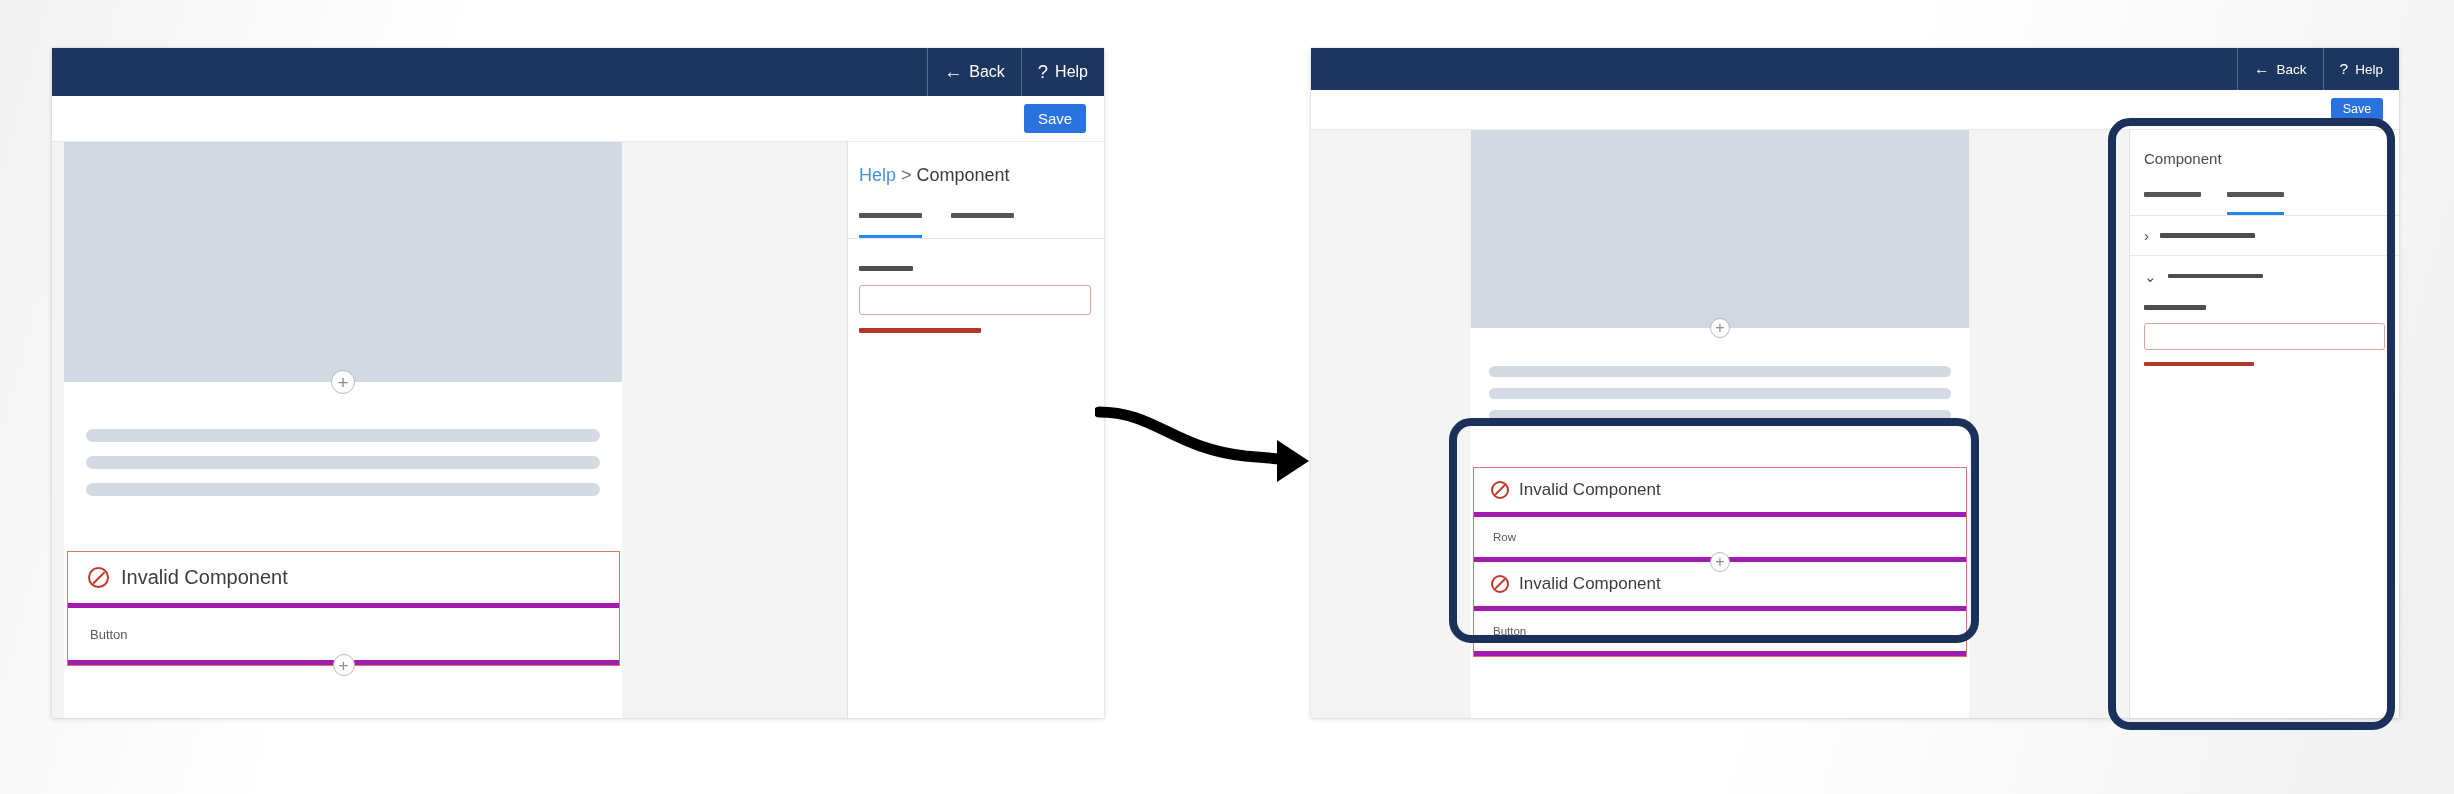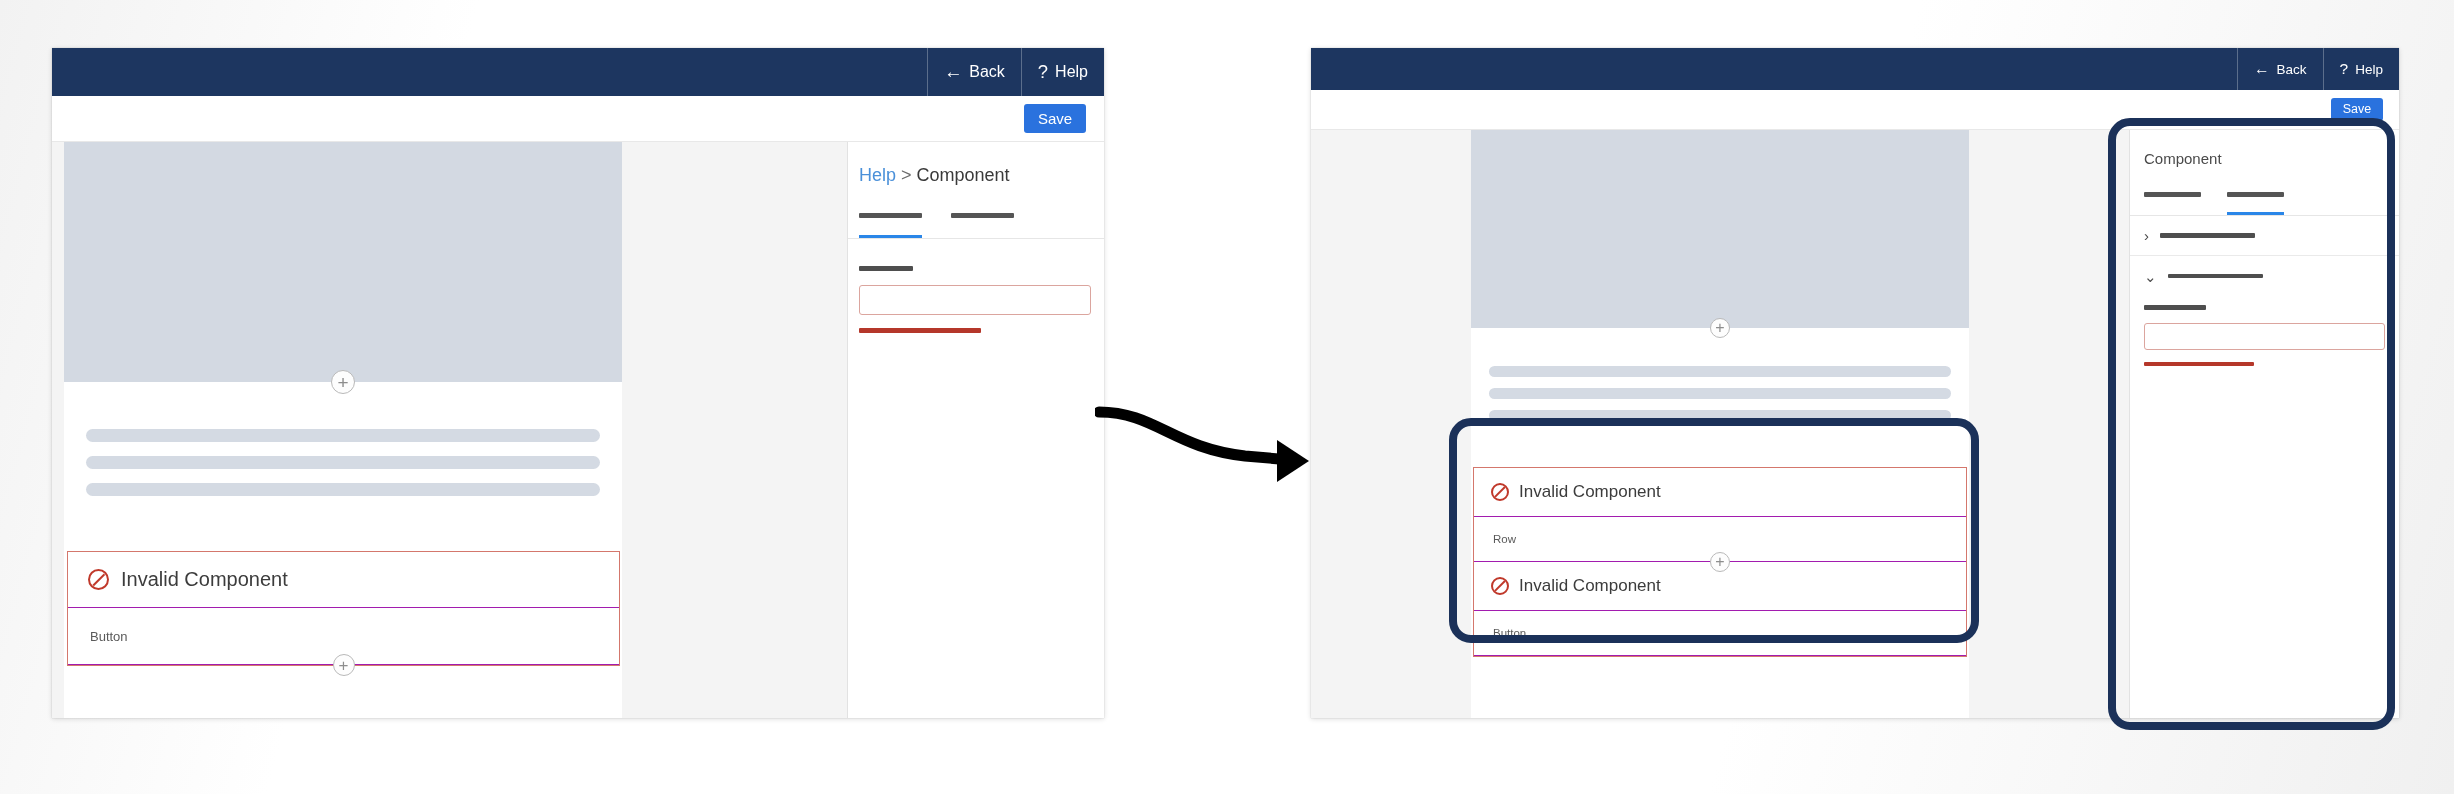--- a/index.html
+++ b/index.html
@@ -114,21 +114,21 @@
 
   
   .invalid-block {
     border: 1px solid #d4776c;
     position: relative;
     background: #ffffff;
   }
   .invalid-row {
     display: flex;
     align-items: center;
-    border-bottom: 1px solid #a21caf;
+    border-bottom: 5px solid #a21caf;
     background: #ffffff;
   }
   .invalid-row:last-child { border-bottom: none; }
   .ban-icon {
     border-radius: 50%;
     border-style: solid;
     border-color: #c0392b;
     position: relative;
     flex: none;
   }

